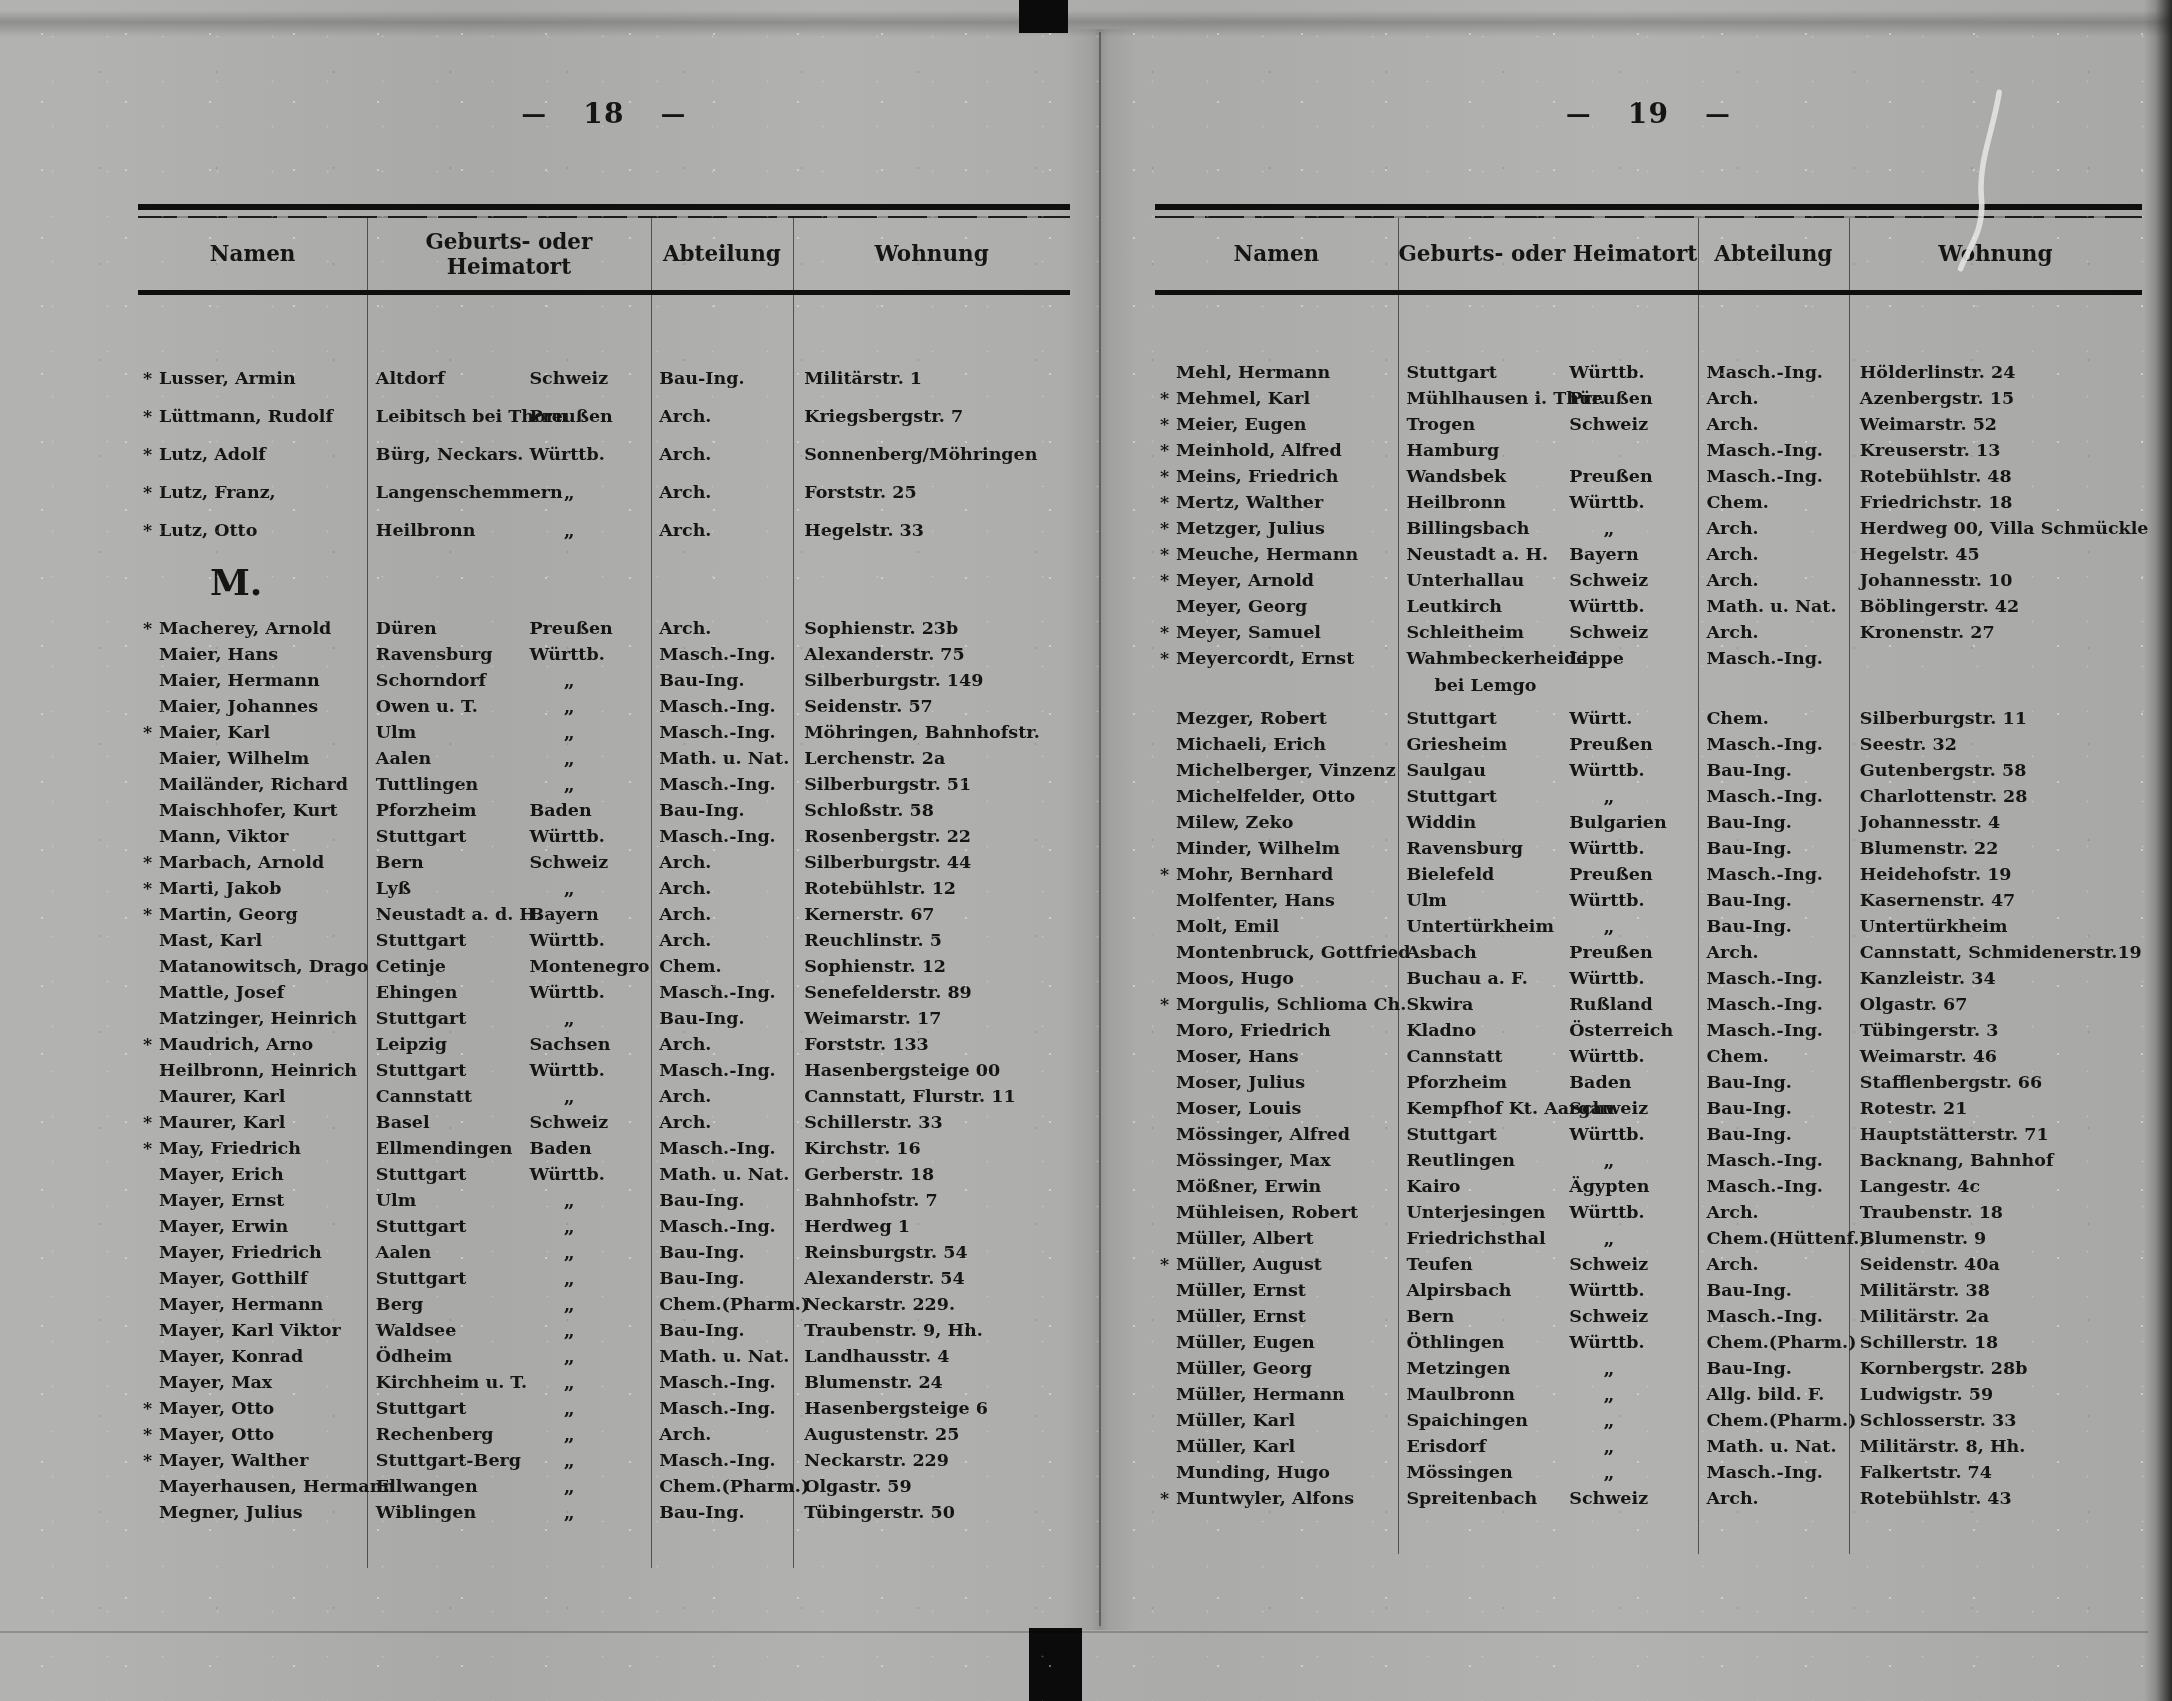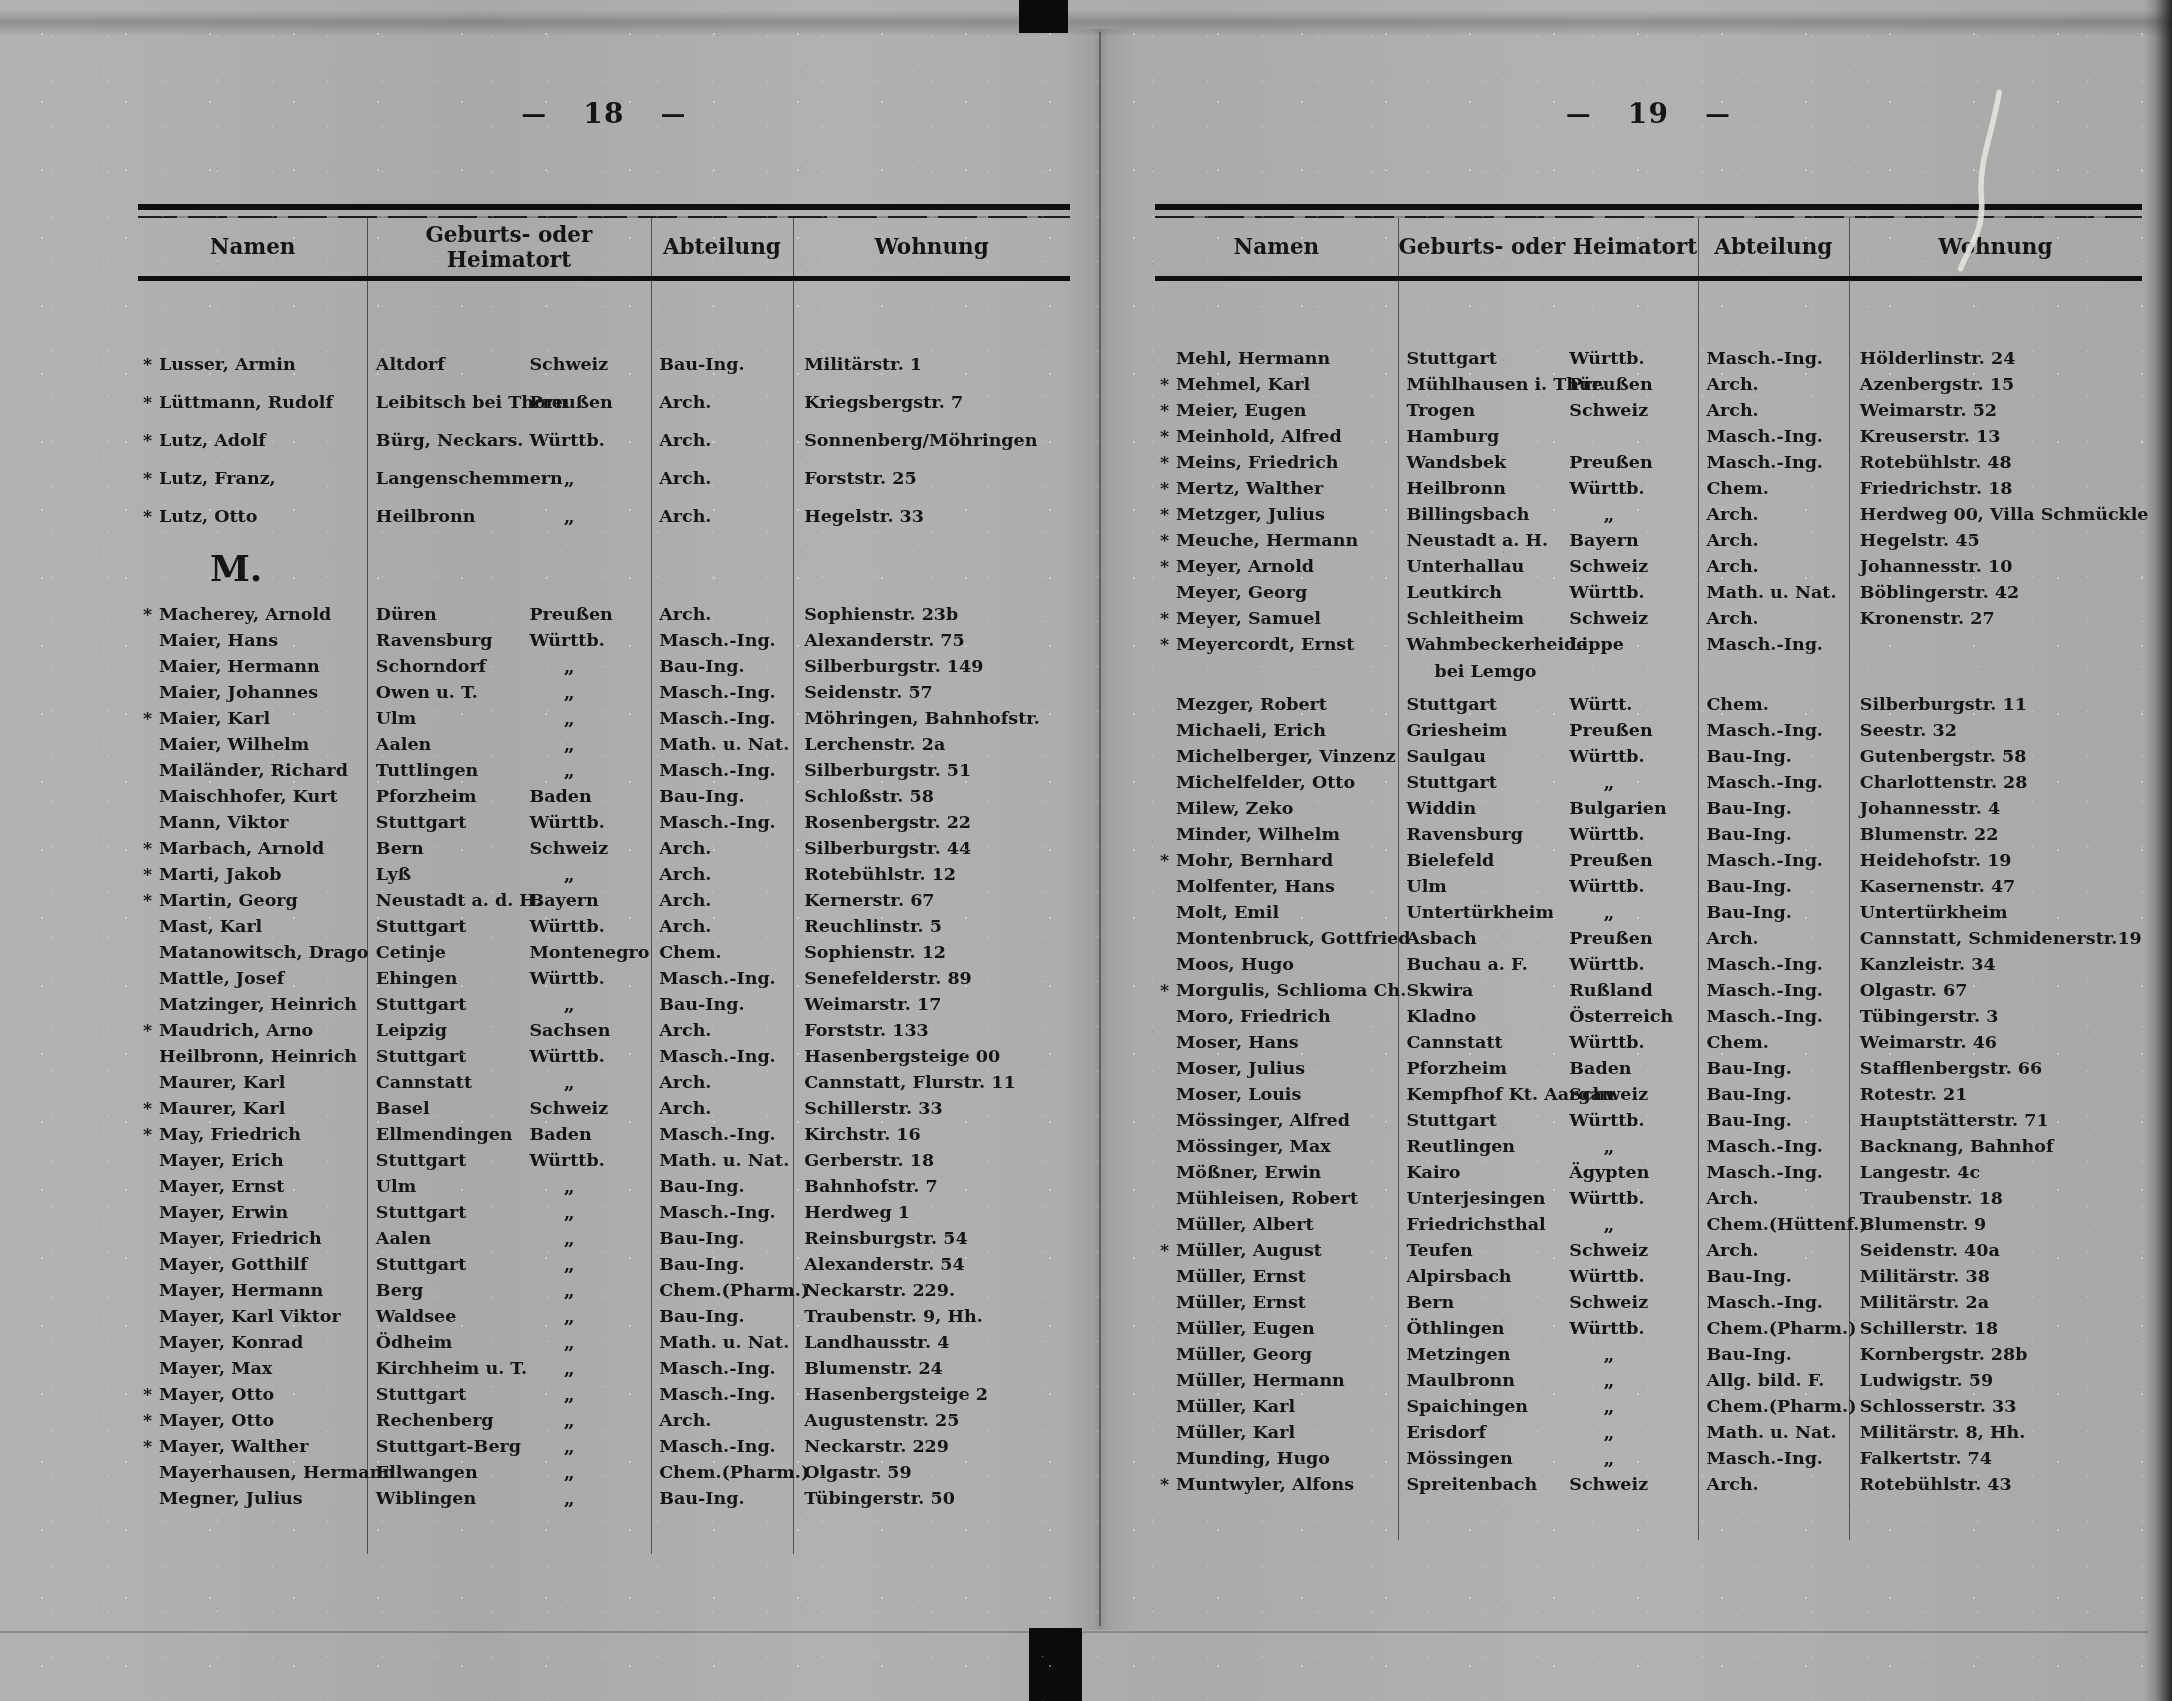--- a/index.html
+++ b/index.html
@@ -36,21 +36,21 @@
   #p19{left:1155px;width:987px;}
   .pagenum{display:flex;justify-content:center;align-items:center;gap:36px;height:43px;
     margin-bottom:69px;font-size:28px;font-weight:700;letter-spacing:1.2px;}
   .pagenum .dash{font-size:24.5px;}
 
   .dtable{position:relative;}
   .rule{width:100%;}
   .rule.thick{height:5.5px;background:#0f0f0f;}
   .rule.thin{height:1.8px;margin-top:6.7px;
     background:repeating-linear-gradient(to right, #1c1c1c 0 39px, rgba(28,28,28,.28) 39px 50px);}
-  .thead{display:grid;grid-template-columns:24.6% 17% 13.4% 15.3% 29.7%;height:58px;
+  .thead{display:grid;grid-template-columns:24.6% 17% 13.4% 15.3% 29.7%;height:72px;
     align-items:center;text-align:center;font-size:21.5px;font-weight:700;}
   .th-geb{grid-column:2/4;}
   .rule.mid{height:4.9px;background:#0f0f0f;}
 
   .tbody{position:relative;padding:64px 0 43px;font-size:17.5px;font-weight:700;}
   .row{display:grid;grid-template-columns:24.6% 17% 13.4% 15.3% 29.7%;height:26px;line-height:26px;white-space:nowrap;}
   .row.tall{height:38px;line-height:38px;}
   .row.two-line{height:54px;line-height:27px;margin-bottom:6.1px;}
   .section-heading{display:block;height:66px;line-height:66px;font-size:36px;padding-left:72px;}
   .cell{overflow:visible;}
@@ -452,21 +452,21 @@
     <div class="cell addr">Blumenstr. 24</div>
   </div>
 
   <div class="row">
     <div class="cell name"><span class="star">*</span><span class="nm">Mayer, Otto</span></div>
     <div class="cell place">
               <div class="p1">Stuttgart</div>
             </div>
     <div class="cell state ditto">„</div>
     <div class="cell dept">Masch.-Ing.</div>
-    <div class="cell addr">Hasenbergsteige 2</div>
+    <div class="cell addr">Hasenbergsteige 6</div>
   </div>
 
   <div class="row">
     <div class="cell name"><span class="star">*</span><span class="nm">Mayer, Otto</span></div>
     <div class="cell place">
               <div class="p1">Rechenberg</div>
             </div>
     <div class="cell state ditto">„</div>
     <div class="cell dept">Arch.</div>
     <div class="cell addr">Augustenstr. 25</div>

